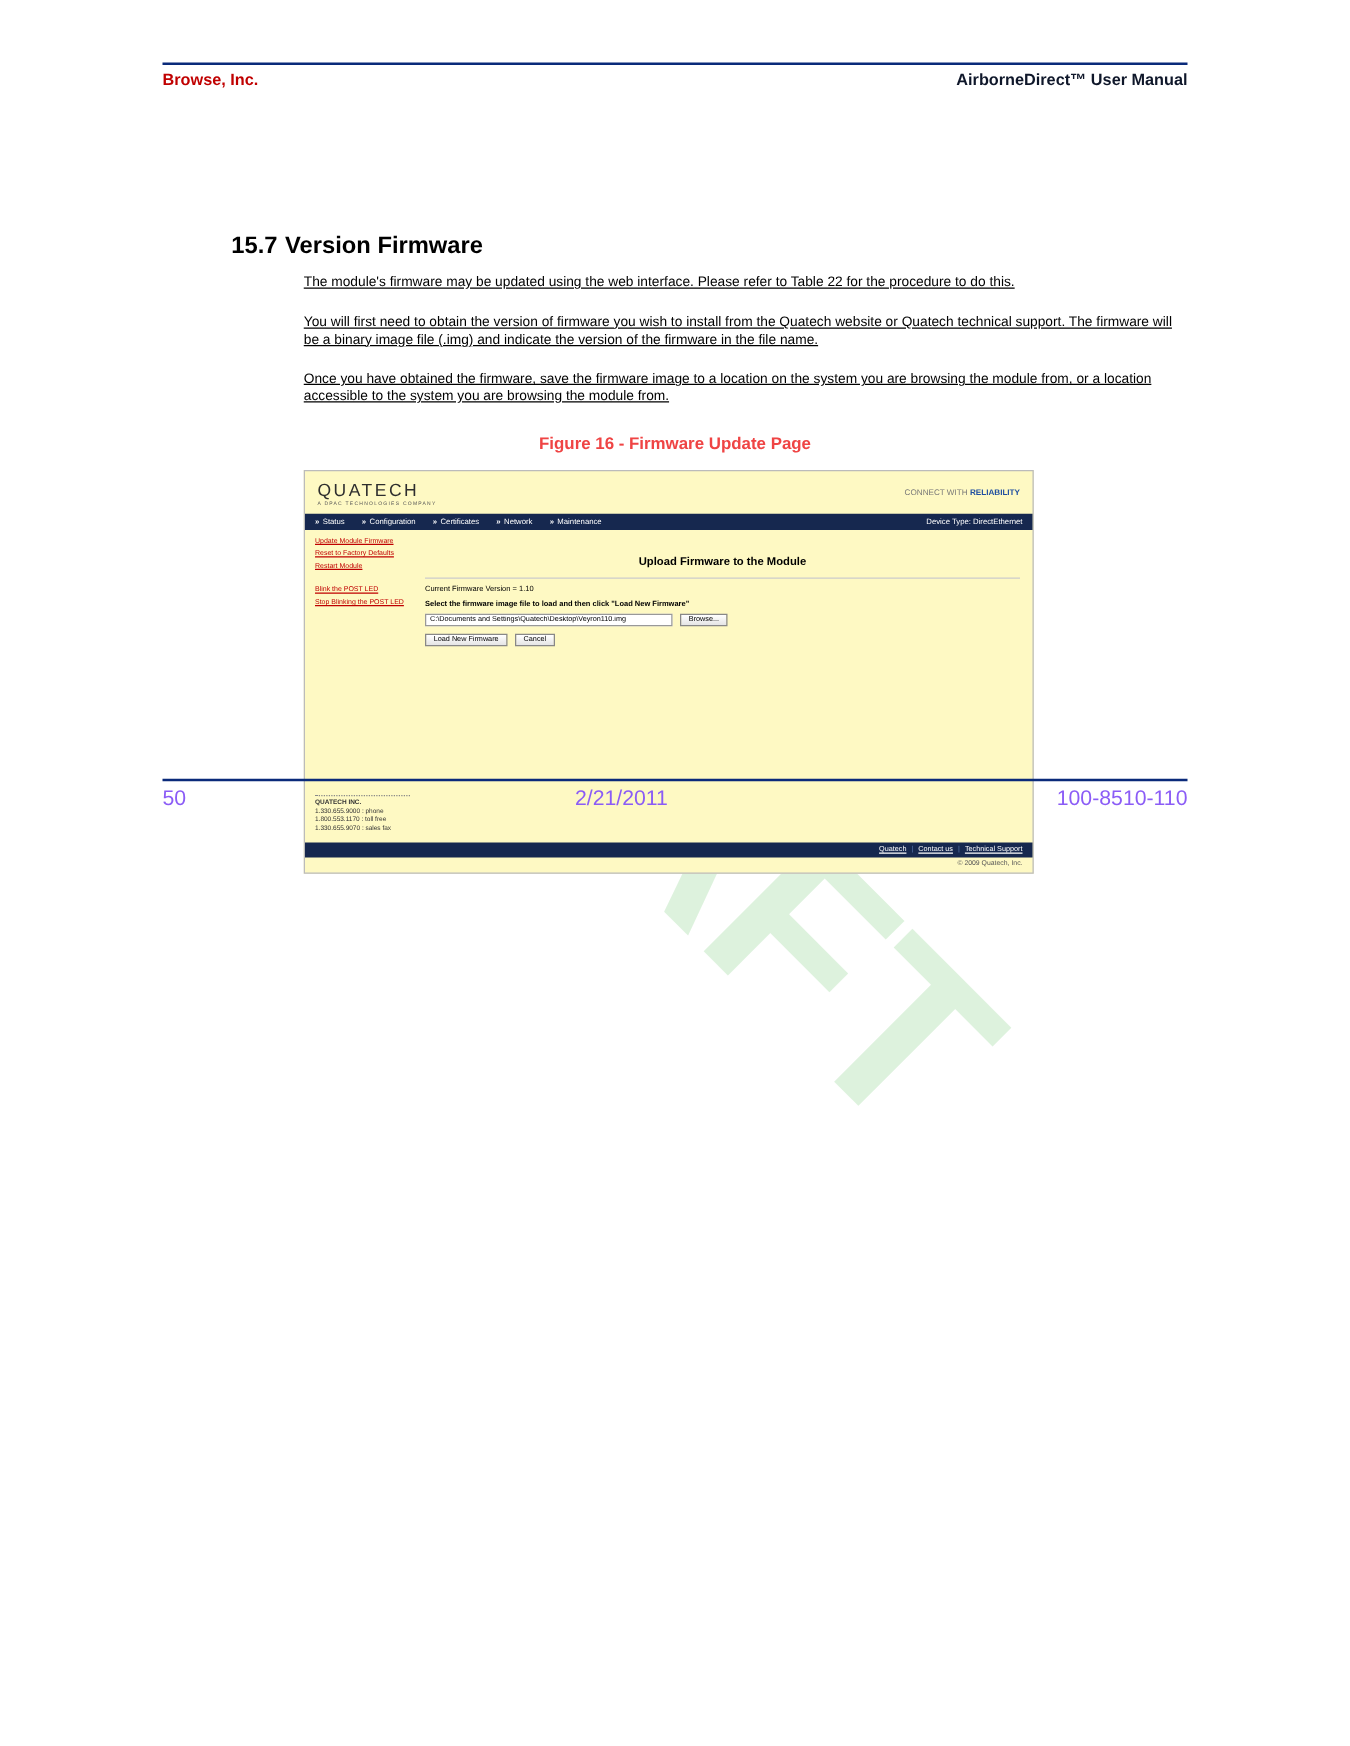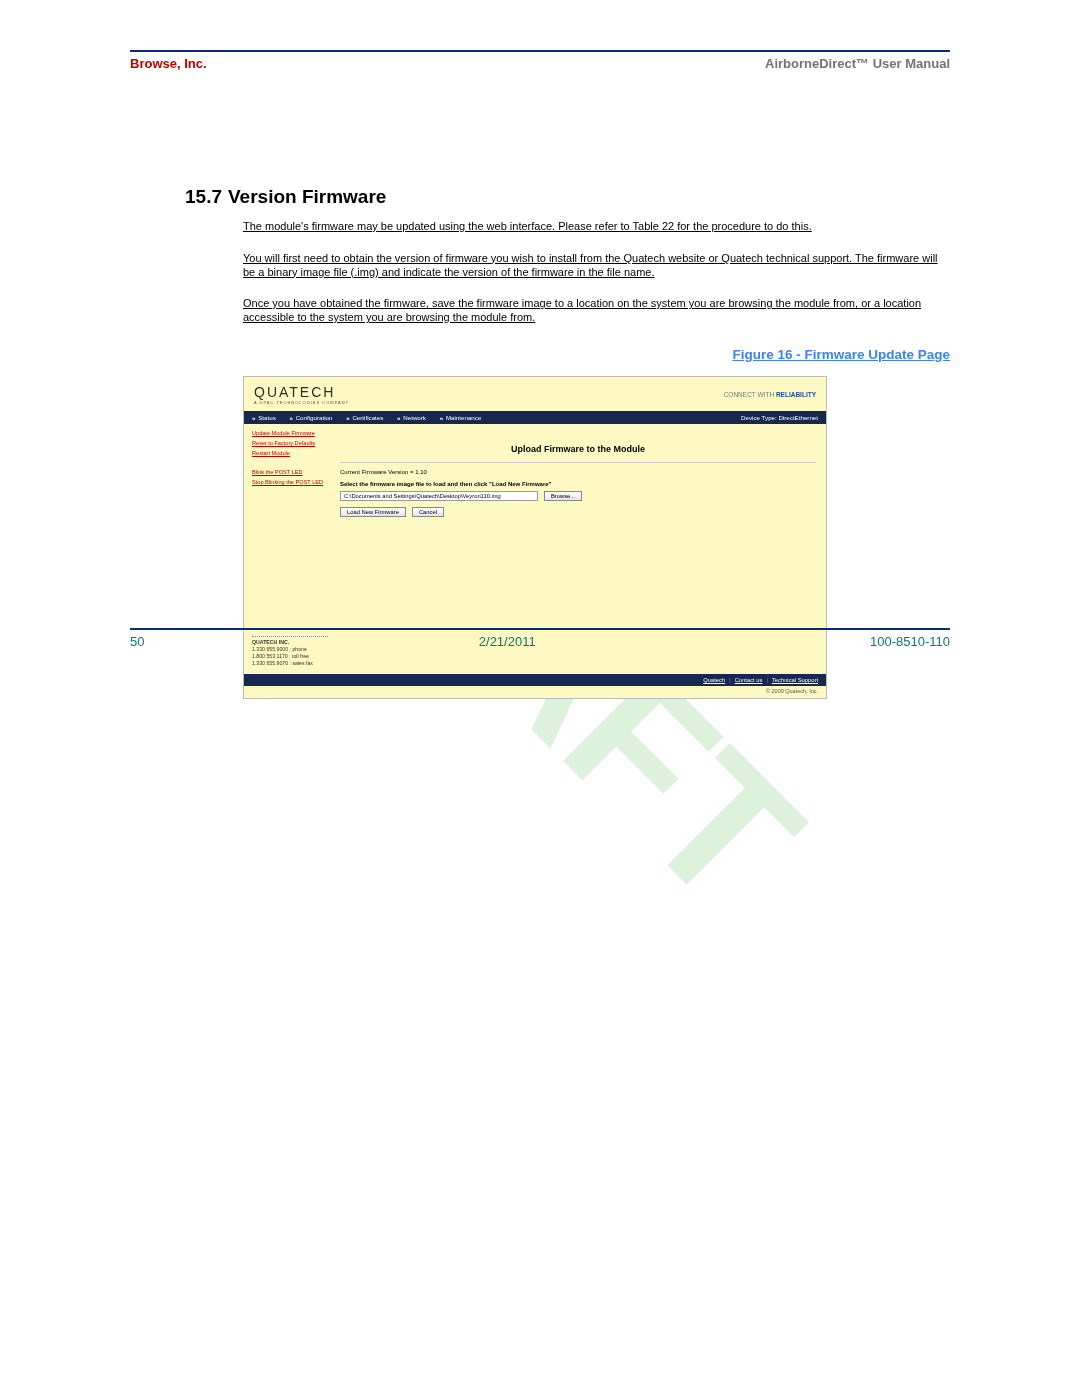--- a/index.html
+++ b/index.html
@@ -35,42 +35,41 @@
     margin: 0;
   }
   .header-row {
     display: flex;
     justify-content: space-between;
     font-size: 13px;
     font-weight: bold;
     padding: 4px 0 0;
   }
   .header-left { color: #c00000; }
-  .header-right { color: #737373; }
+  .header-right { color: #0f172a; }
   .section-heading {
     font-weight: bold;
     font-size: 19px;
     margin: 115px 0 12px 55px;
     color: #000;
   }
   .section-number { display: inline-block; margin-right: 6px; }
   .body-para {
     font-size: 11px;
     line-height: 1.25;
     margin: 0 0 18px 113px;
     color: #000;
     text-decoration: underline;
   }
   .fig-caption {
-    text-align: right;
+    text-align: center;
     font-weight: bold;
     font-size: 13.5px;
     margin: 22px 0 14px;
-    color: #3b82f6;
-    text-decoration: underline;
+    color: #ef4444;
   }
 
   
   .figure-box {
     margin: 0 0 0 113px;
     width: 582px;
     border: 1px solid #bbb;
     background: #fef9c3;
     font-family: Verdana, Arial, sans-serif;
   }
@@ -179,22 +178,22 @@
   }
 
   .bottom-rule {
     border: 0;
     border-top: 2px solid #0a2a7a;
     margin: 0;
   }
   .footer-row {
     display: flex;
     justify-content: space-between;
-    font-size: 13px;
-    color: #0f766e;
+    font-size: 17px;
+    color: #8b5cf6;
     padding: 4px 0 0;
   }
   .footer-abs {
     position: absolute;
     bottom: 50px;
     left: 0;
     right: 0;
   }
 </style>
 </head>

